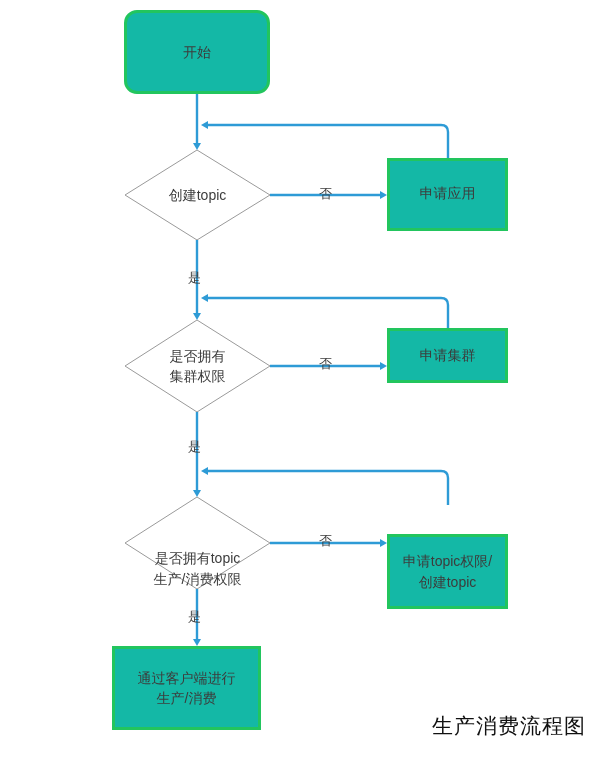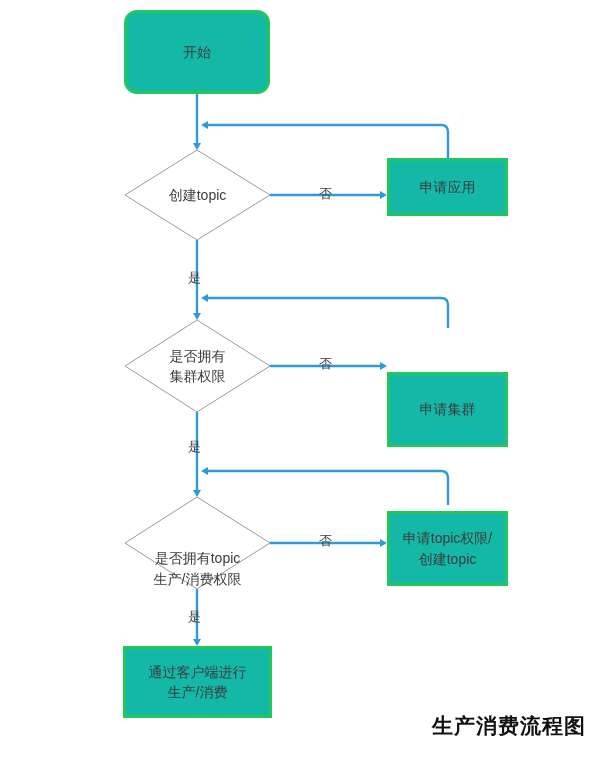--- a/index.html
+++ b/index.html
@@ -51,21 +51,21 @@
     font-size: 13px;
     color: #3c3c3c;
     z-index: 3;
     background: transparent;
   }
   #chart-title {
     position: absolute;
     right: 14px;
     bottom: 20px;
     font-size: 21px;
-    font-weight: bold;
+    font-weight: normal;
     color: #111111;
     letter-spacing: 1px;
     z-index: 4;
   }
 </style>
 </head>
 <body>
 
 <svg id="canvas" viewBox="0 0 600 760" xmlns="http://www.w3.org/2000/svg">
   <defs>
@@ -106,44 +106,44 @@
 </svg>
 
 <div class="node box rounded" style="left:124px; top:10px; width:146px; height:84px;">
   <span>开始</span>
 </div>
 
 <div class="node diamond-label" style="left:125px; top:150px; width:145px; height:90px;">
   <span>创建topic</span>
 </div>
 
-<div class="node box" style="left:387px; top:158px; width:121px; height:58px;">
+<div class="node box" style="left:387px; top:158px; width:121px; height:73px;font-family:Liberation Mono, monospace;">
   <span>申请应用</span>
 </div>
 
 <div class="node diamond-label" style="left:125px; top:320px; width:145px; height:92px;text-align:center;">
   <span>是否拥有
 集群权限</span>
 </div>
 
-<div class="node box" style="left:387px; top:328px; width:121px; height:75px;margin-top:44px;">
+<div class="node box" style="left:387px; top:328px; width:121px; height:55px;">
   <span>申请集群</span>
 </div>
 
 <div class="node diamond-label" style="left:123px; top:497px; width:149px; height:92px;align-items:flex-end;">
   <span>是否拥有topic
 生产/消费权限</span>
 </div>
 
-<div class="node box" style="left:387px; top:511px; width:121px; height:75px;">
+<div class="node box" style="left:387px; top:534px; width:121px; height:75px;">
   <span>申请topic权限/
 创建topic</span>
 </div>
 
-<div class="node box" style="left:123px; top:646px; width:149px; height:72px;">
+<div class="node box" style="left:112px; top:646px; width:149px; height:84px;">
   <span>通过客户端进行
 生产/消费</span>
 </div>
 
 <div class="edge-label" style="left:319px; top:185px;">否</div>
 <div class="edge-label" style="left:188px; top:269px;">是</div>
 <div class="edge-label" style="left:319px; top:355px;">否</div>
 <div class="edge-label" style="left:188px; top:438px;">是</div>
 <div class="edge-label" style="left:319px; top:532px;">否</div>
 <div class="edge-label" style="left:188px; top:608px;">是</div>

